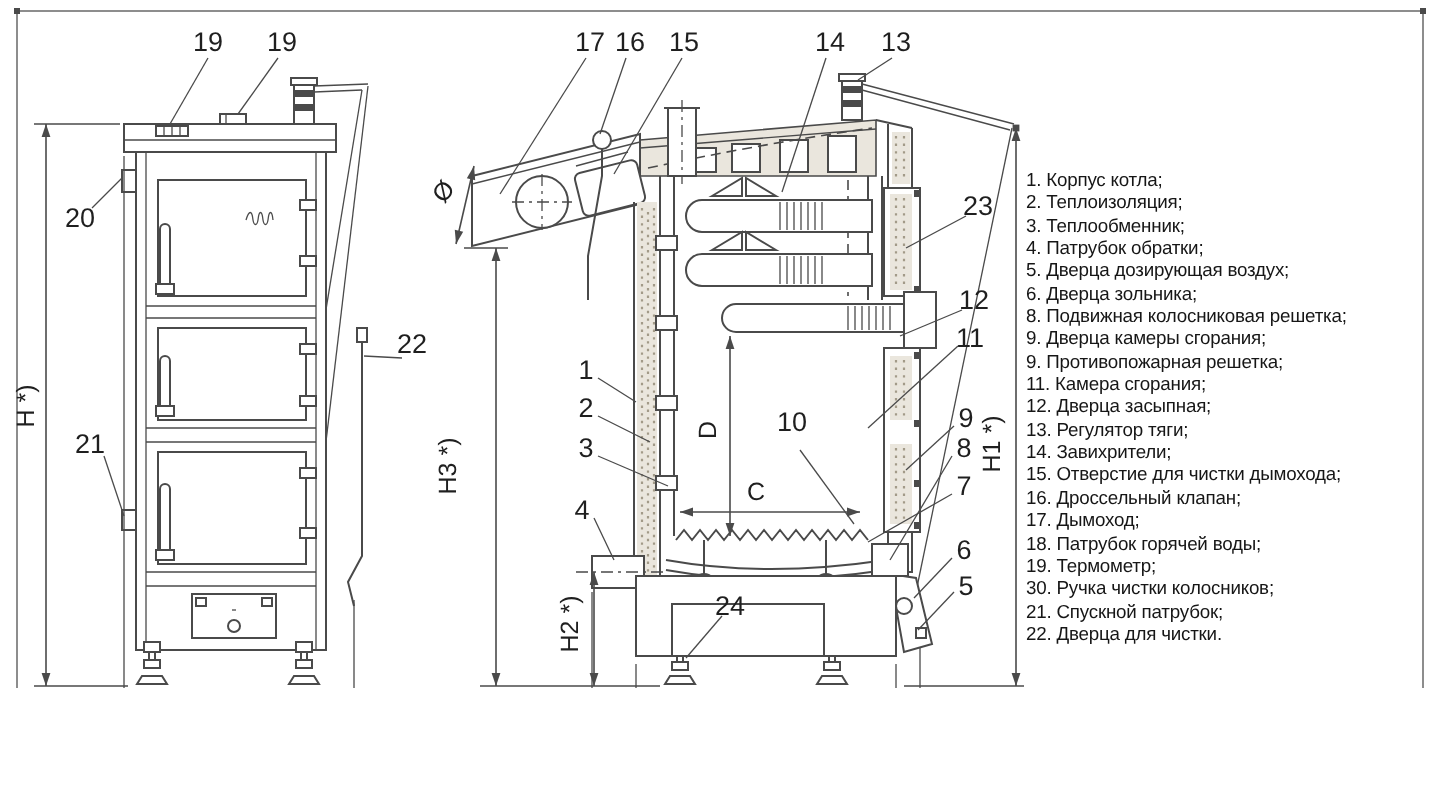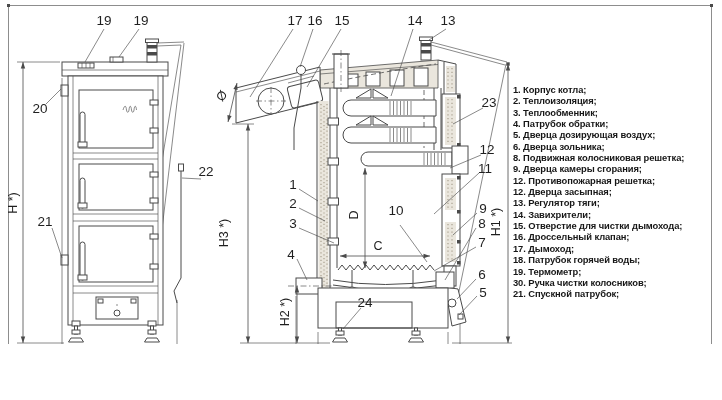--- a/index.html
+++ b/index.html
@@ -17,21 +17,21 @@
   .dsh{stroke:#4a4a4a;stroke-width:0.65;fill:none;stroke-dasharray:6 2.5 1.5 2.5;}
   .wav{stroke:#4a4a4a;stroke-width:0.8;fill:none;stroke-dasharray:5 3;}
   .dim{stroke:#4a4a4a;stroke-width:0.8;fill:none;}
   
   .lb{position:absolute;transform:translate(-50%,-50%);font-size:13.5px;color:#1f1f1f;
       white-space:nowrap;line-height:1;}
   .dm{font-size:12.5px;}
   .rot{transform:translate(-50%,-50%) rotate(-90deg);}
   .diag{transform:translate(-50%,-50%) rotate(-52deg);}
   .legend{position:absolute;left:513px;top:84px;width:202px;color:#161616;
-          font-size:9.4px;font-weight:bold;line-height:11.35px;letter-spacing:-0.1px;
+          font-size:9.4px;font-weight:normal;line-height:11.35px;letter-spacing:-0.1px;
           white-space:nowrap;}
 </style>
 </head>
 <body>
 
 <div class="page">
 
 <svg width="722" height="400" viewBox="0 0 722 400">
 
   <g>
@@ -376,25 +376,27 @@
 
   <div class="legend">
     <div>1. Корпус котла;</div>
     <div>2. Теплоизоляция;</div>
     <div>3. Теплообменник;</div>
     <div>4. Патрубок обратки;</div>
     <div>5. Дверца дозирующая воздух;</div>
     <div>6. Дверца зольника;</div>
     <div>8. Подвижная колосниковая решетка;</div>
     <div>9. Дверца камеры сгорания;</div>
-    <div>12. Противопожарная решетка;</div>
+    <div>9. Противопожарная решетка;</div>
+    <div>11. Камера сгорания;</div>
     <div>12. Дверца засыпная;</div>
     <div>13. Регулятор тяги;</div>
     <div>14. Завихрители;</div>
     <div>15. Отверстие для чистки дымохода;</div>
     <div>16. Дроссельный клапан;</div>
     <div>17. Дымоход;</div>
     <div>18. Патрубок горячей воды;</div>
     <div>19. Термометр;</div>
     <div>30. Ручка чистки колосников;</div>
     <div>21. Спускной патрубок;</div>
+    <div>22. Дверца для чистки.</div>
   </div>
 </div>
 
 </body></html>

